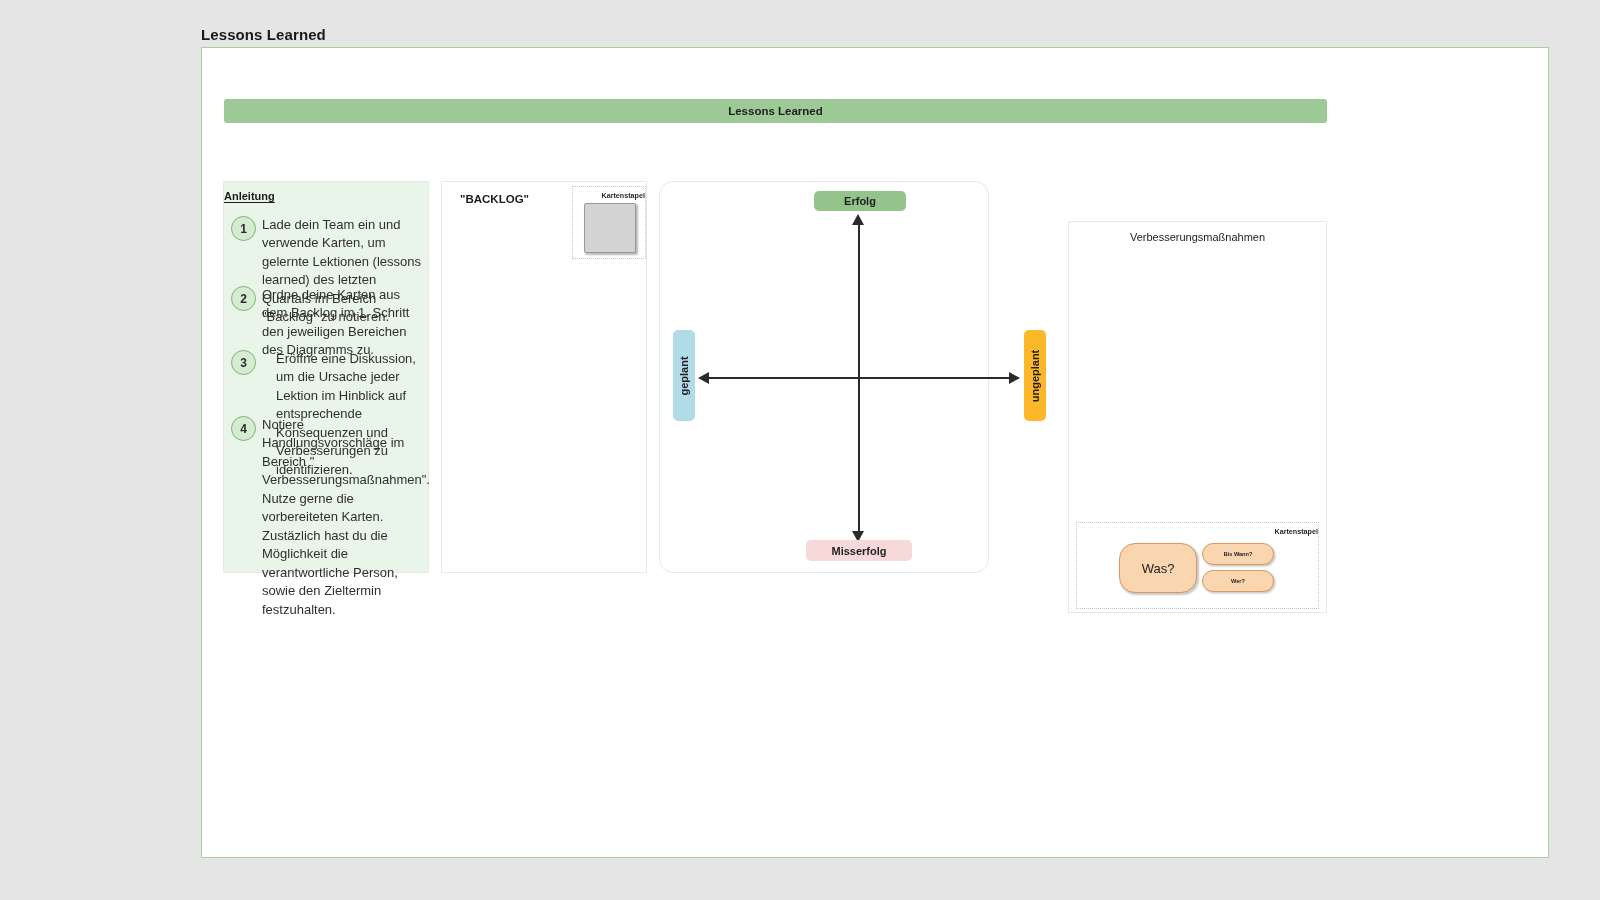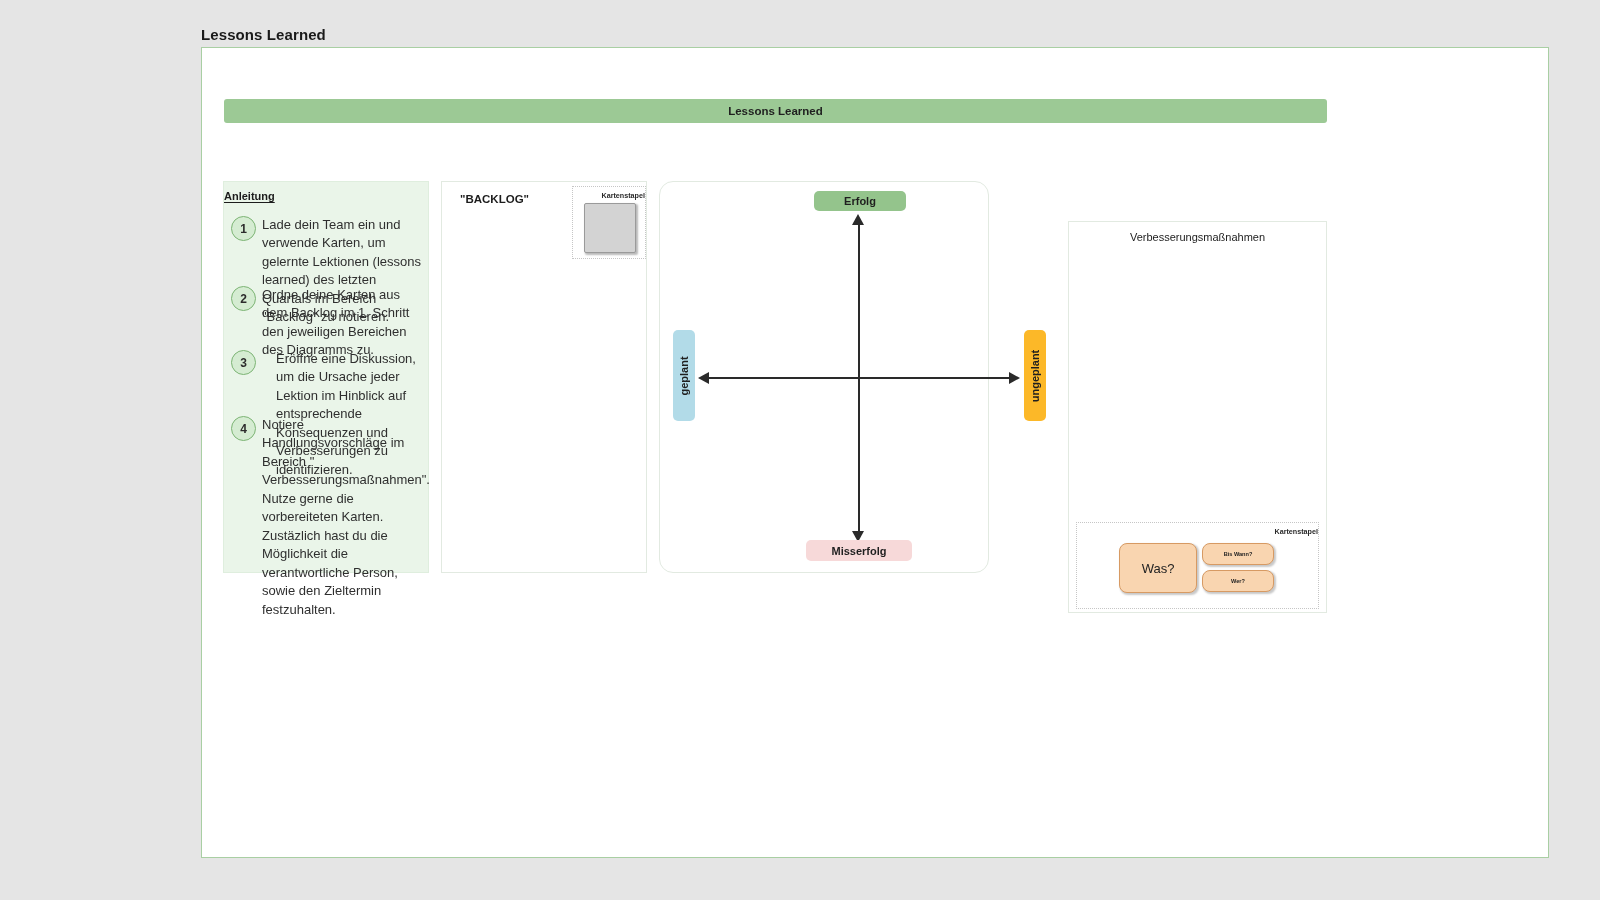--- a/index.html
+++ b/index.html
@@ -282,21 +282,21 @@
     left: 7px;
     top: 300px;
     width: 243px;
     height: 87px;
   }
   .action-card {
     position: absolute;
     box-sizing: border-box;
     background: #f9d5b0;
     border: 1px solid #d79a63;
-    border-radius: 8px;
+    border-radius: 16px;
     display: flex;
     align-items: center;
     justify-content: center;
     color: #222222;
     box-shadow: 1.5px 1.5px 2px rgba(0,0,0,0.22);
   }
   #card-was {
     left: 42px; top: 20px;
     width: 78px; height: 50px;
     font-size: 13px;

